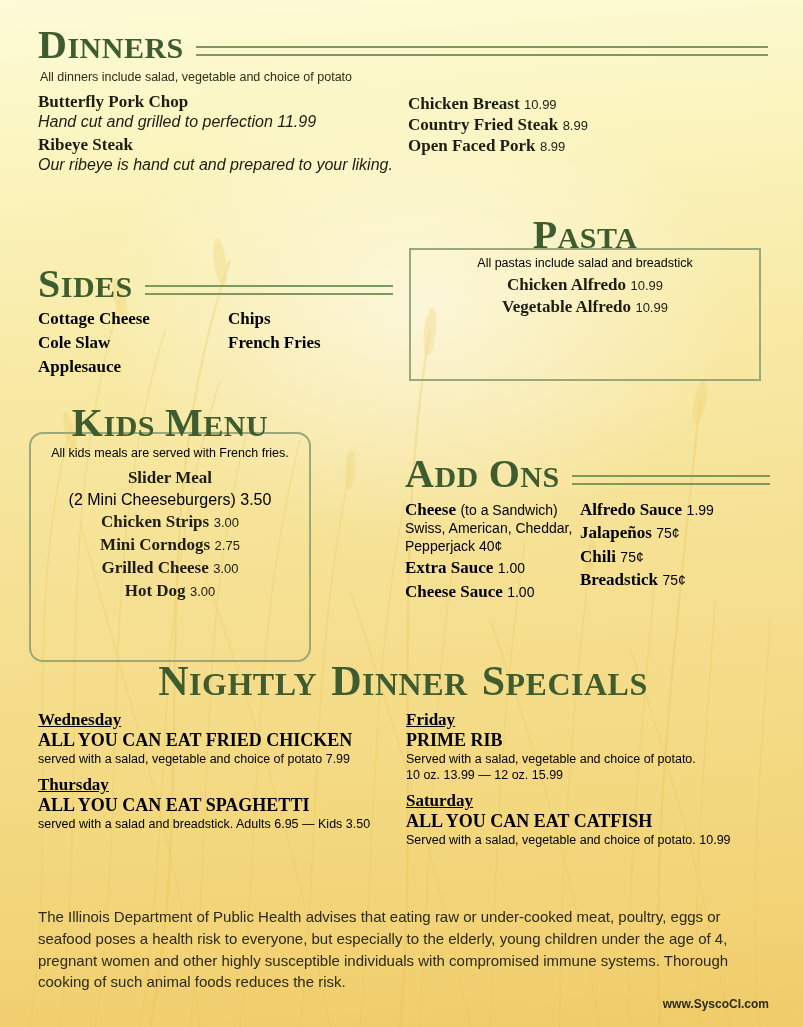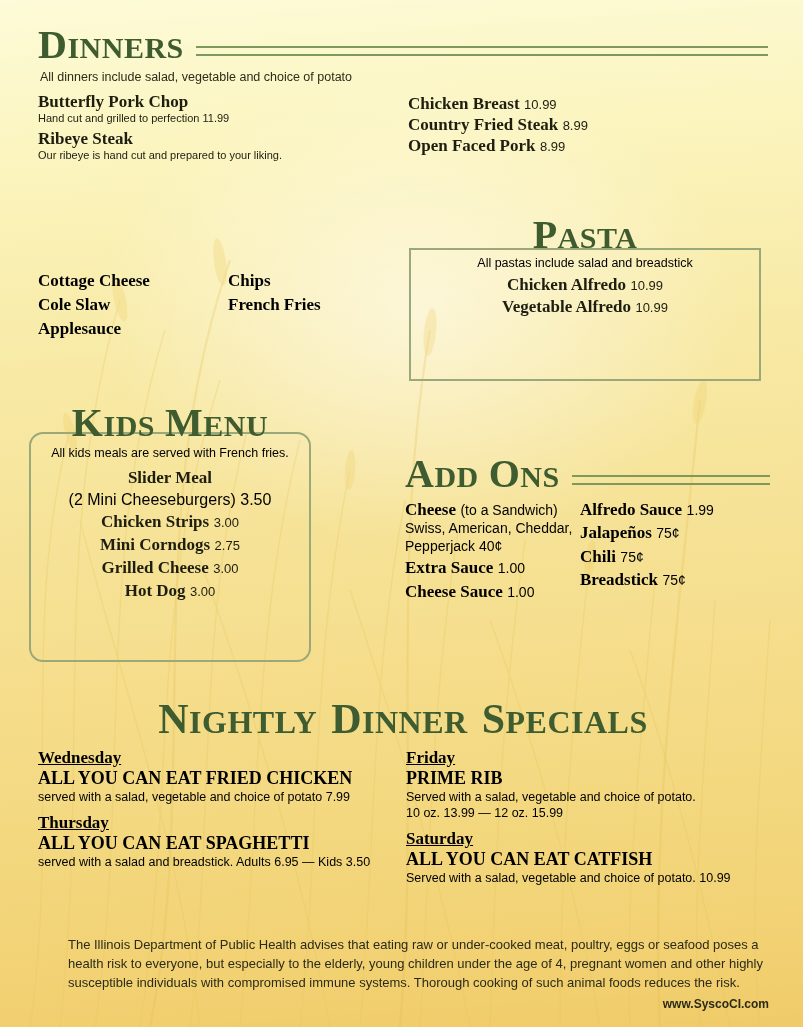--- a/index.html
+++ b/index.html
@@ -66,23 +66,24 @@
   }
   .item .nm {
     font-family: "Liberation Serif", serif;
     font-weight: bold;
     font-size: 17px;
   }
   .item .pr {
     font-size: 13px;
   }
   .item .desc {
-    font-size: 11px;
+    font-size: 16px;
     line-height: 1.25;
     margin-bottom: 3px;
+    font-style: italic;
   }
 
   
   #dinners { position: absolute; left: 38px; top: 26px; width: 730px; }
   #dinners .cols { display: flex; margin-top: 4px; }
   #dinners .colL { width: 370px; }
   #dinners .colR { width: 350px; padding-top: 2px;}
 
   
   #sides { position: absolute; left: 38px; top: 265px; width: 355px; }
@@ -131,21 +132,21 @@
   #addons .c2 { width: 190px; }
   #addons .aname {
     font-family: "Liberation Serif", serif;
     font-weight: bold;
     font-size: 17px;
   }
   #addons .small { font-size: 14px; }
   #addons .row { margin-bottom: 2px; line-height: 1.25; }
 
   
-  #specials { position: absolute; left: 38px; top: 700px; width: 730px; }
+  #specials { position: absolute; left: 38px; top: 662px; width: 730px; }
   #specials .sh { text-align: center; }
   #specials .cols { display: flex; margin-top: 8px; }
   #specials .cL { width: 368px; }
   #specials .cR { width: 360px; }
   .day {
     font-family: "Liberation Serif", serif;
     font-weight: bold;
     font-size: 17px;
     margin-top: 8px;
     text-decoration: underline;
@@ -158,25 +159,24 @@
     margin-top: 1px;
   }
   .dtl { font-size: 12.5px; line-height: 1.3; }
 
   
   #footer {
     position: absolute;
     left: 38px; right: 34px; bottom: 16px;
   }
   #footer .disc {
-    font-size: 13px;
+    font-size: 15px;
     line-height: 1.45;
     color: #2b2b17;
     width: 722px;
-    margin-left: 30px;
   }
   #footer .site {
     text-align: right;
     font-size: 12px;
     font-weight: bold;
     color: #2b2b17;
     margin-top: 4px;
   }
 </style>
 </head>
@@ -252,20 +252,26 @@
         </div>
         <div class="item">
           <span class="nm">Open Faced Pork</span>
           <span class="pr">8.99</span>
         </div>
       </div>
     </div>
   </div>
 
   <div id="sides">
+    <div class="head-row">
+      <div class="sec-head">
+        <span class="cap">S</span><span class="sm">IDES</span>
+      </div>
+      <div class="rule"></div>
+    </div>
     <div class="grid">
       <div class="g1">
         <div class="sname">Cottage Cheese</div>
         <div class="sname">Cole Slaw</div>
         <div class="sname">Applesauce</div>
       </div>
       <div class="g2">
         <div class="sname">Chips</div>
         <div class="sname">French Fries</div>
       </div>

